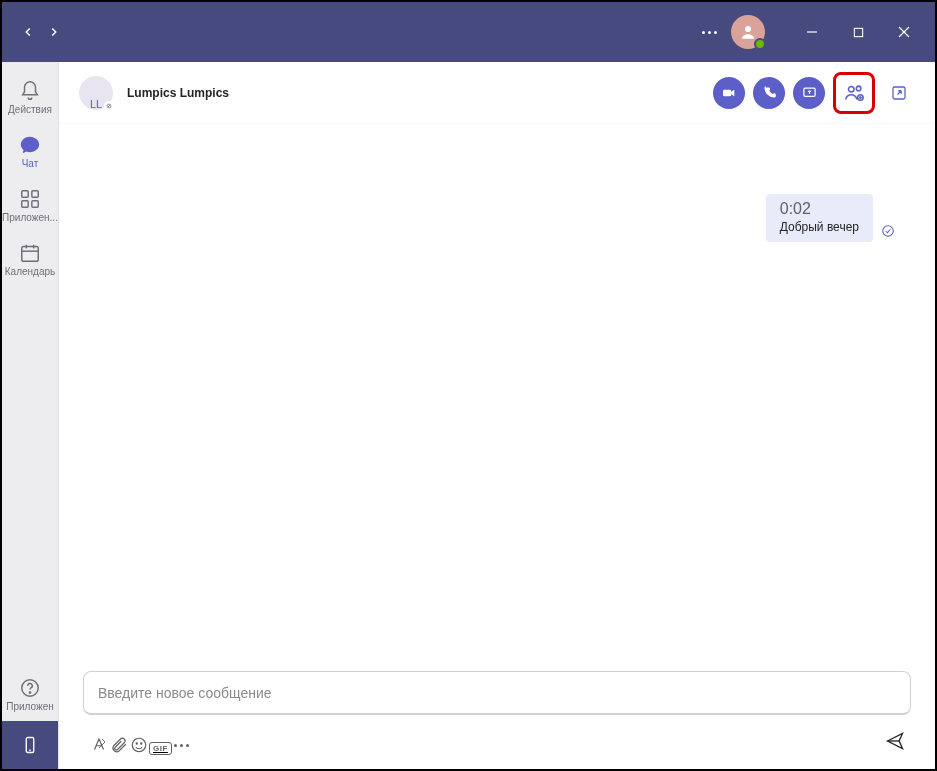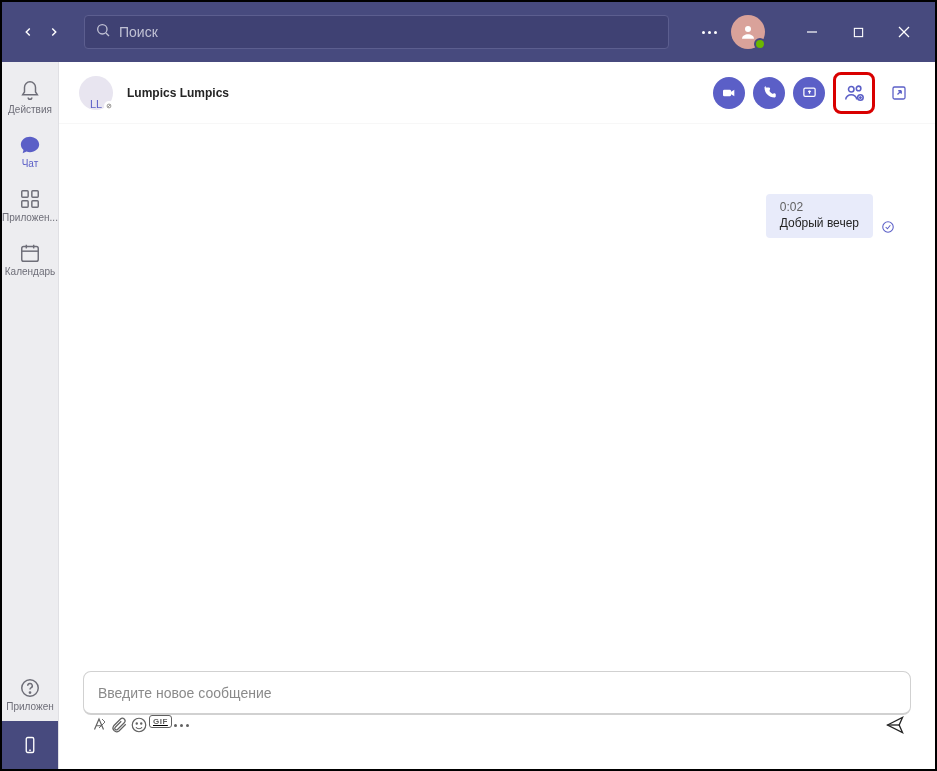--- a/index.html
+++ b/index.html
@@ -44,30 +44,30 @@
 .circ-btn { width: 32px; height: 32px; border-radius: 50%; background: #5b5fc7; color: #fff; display: flex; align-items: center; justify-content: center; cursor: pointer; }
 .sq-btn { width: 32px; height: 32px; display: flex; align-items: center; justify-content: center; cursor: pointer; color: #5b5fc7; }
 .people-highlight { border: 3px solid #d90000; border-radius: 8px; padding: 2px; }
 .people-highlight .sq-btn { width: 32px; height: 32px; }
 
 
 .chat-body { flex: 1; overflow: auto; padding: 20px; position: relative; }
 .msg-wrap { display: flex; justify-content: flex-end; margin-top: 50px; margin-right: 20px; }
 .msg-col { display: flex; align-items: flex-end; gap: 8px; }
 .msg-bubble { background: #e8ebfa; border-radius: 4px; padding: 6px 14px 8px 14px; min-width: 100px; }
-.msg-time { font-size: 12px; color: #616161; margin-bottom: 2px; }
+.msg-time { font-size: 16px; color: #616161; margin-bottom: 2px; }
 .msg-text { font-size: 12px; color: #242424; }
 .msg-status { color: #5b5fc7; }
 
 
 .composer { padding: 0 24px 14px 24px; }
 .compose-input { border: 1px solid #d1d1d1; border-bottom: 2px solid #d1d1d1; border-radius: 8px; height: 44px; display: flex; align-items: center; padding: 0 14px; }
 .compose-input input { border: none; outline: none; width: 100%; font-size: 14px; color: #333; }
 .compose-input input::placeholder { color: #8a8a8a; }
-.compose-toolbar { height: 40px; display: flex; align-items: flex-start; padding: 0 6px; text-decoration: underline; }
+.compose-toolbar { height: 40px; display: flex; align-items: flex-end; padding: 0 6px; text-decoration: underline; }
 .tool-btn { color: #616161; cursor: pointer; display: flex; align-items: center; justify-content: center; width: 20px; height: 20px; }
 .gif-btn { border: 1.3px solid #616161; border-radius: 3px; font-size: 8px; font-weight: 700; padding: 1px 3px; letter-spacing: 0.5px; }
 .tool-more { display: flex; gap: 3px; }
 .tool-more span { width: 3px; height: 3px; border-radius: 50%; background: #616161; }
 .send-btn { margin-left: auto; color: #242424; cursor: pointer; }
 </style>
 </head>
 <body>
 
 <div class="app">
@@ -77,29 +77,20 @@
       <div class="nav-btn">
         <svg width="14" height="14" viewBox="0 0 24 24" fill="none" stroke="currentColor" stroke-width="2.5">
             <polyline points="15 18 9 12 15 6"></polyline>
           </svg>
       </div>
       <div class="nav-btn">
         <svg width="14" height="14" viewBox="0 0 24 24" fill="none" stroke="currentColor" stroke-width="2.5">
             <polyline points="9 18 15 12 9 6"></polyline>
           </svg>
       </div>
-    </div>
-    <div class="search-box">
-      <span class="sicon">
-        <svg width="16" height="16" viewBox="0 0 24 24" fill="none" stroke="currentColor" stroke-width="2">
-            <circle cx="11" cy="11" r="7"></circle>
-            <line x1="21" y1="21" x2="16.5" y2="16.5"></line>
-          </svg>
-      </span>
-      <input type="text" placeholder="Поиск" style="">
     </div>
     <div class="tb-spacer"></div>
     <div class="tb-more">
         <span></span>
         <span></span>
         <span></span>
       </div>
     <div class="avatar-btn">
       <svg width="18" height="18" viewBox="0 0 24 24" fill="#fff">
           <circle cx="12" cy="8" r="4"></circle>

